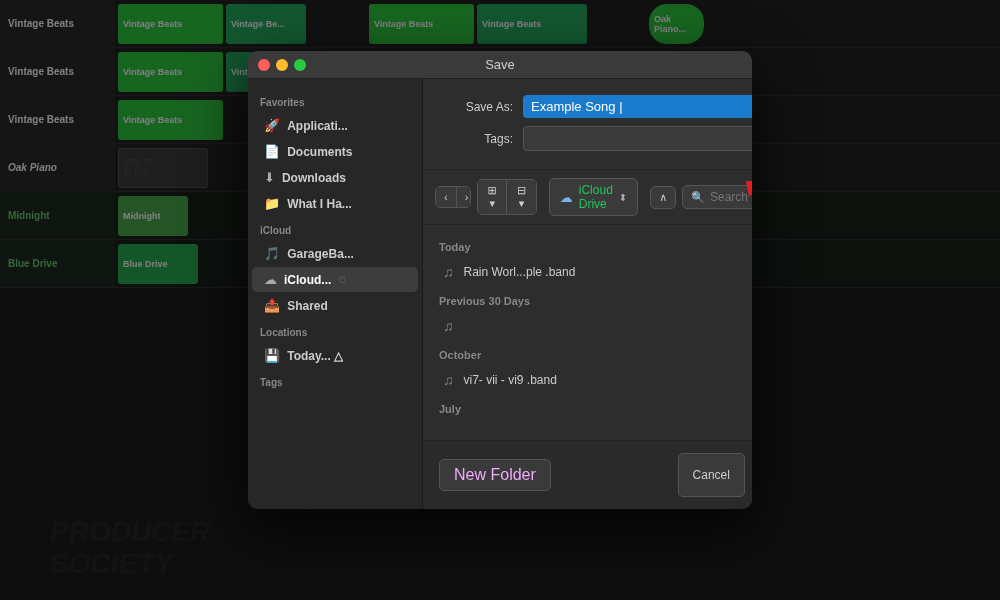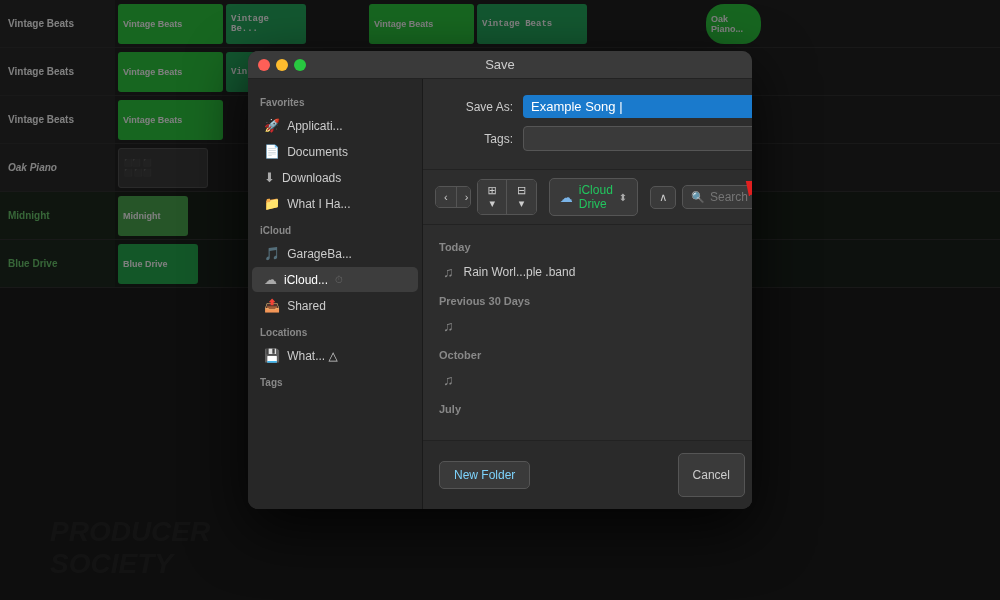--- a/index.html
+++ b/index.html
@@ -66,21 +66,20 @@
       padding: 2px 5px;
       font-size: 9px;
       color: #fff;
       font-weight: 600;
       overflow: hidden;
       flex-shrink: 0;
     }
 
     .track-block.dark {
       background: #27ae60;
-      font-family: Liberation Mono, monospace;
     }
 
     .track-block.midi {
       background: #3d3d3d;
       border: 1px solid #555;
       color: #aaa;
       font-size: 8px;
     }
 
     .producer-logo {
@@ -195,20 +194,21 @@
     .sidebar-icon {
       font-size: 13px;
       flex-shrink: 0;
       color: #aaa;
     }
 
     .sidebar-item-text {
       white-space: nowrap;
       overflow: hidden;
       text-overflow: ellipsis;
+      font-weight: bold;
     }
 
     
     .dialog-main {
       flex: 1;
       display: flex;
       flex-direction: column;
       background: #2d2d2d;
     }
 
@@ -388,24 +388,24 @@
       align-items: center;
       padding: 12px 16px;
       border-top: 1px solid #222;
       background: #2a2a2a;
     }
 
     .btn-new-folder {
       background: #3a3a3a;
       border: 1px solid #555;
       border-radius: 5px;
-      color: #7dd3fc;
+      color: #f0abfc;
       padding: 6px 14px;
       cursor: pointer;
-      font-size: 12px;
+      font-size: 16px;
     }
 
     .footer-right {
       display: flex;
       gap: 8px;
     }
 
     .btn-cancel {
       background: #3a3a3a;
       border: 1px solid #555;
@@ -439,21 +439,21 @@
 <div class="daw-bg">
   <div class="daw-tracks">
 
     <div class="track-row">
       <div class="track-label" style="font-size:10px;">Vintage Beats</div>
       <div class="track-content">
         <div class="track-block" style="width:105px;">Vintage Beats</div>
         <div class="track-block dark" style="width:80px;">Vintage Be...</div>
         <div class="track-block" style="width:105px;margin-left:60px;">Vintage Beats</div>
         <div class="track-block dark" style="width:110px;">Vintage Beats</div>
-        <div class="track-block" style="width:55px;margin-left:116px;border-radius:18px;">Oak Piano...</div>
+        <div class="track-block" style="width:55px;margin-left:59px;border-radius:18px;">Oak Piano...</div>
       </div>
     </div>
     <div class="track-row">
       <div class="track-label" style="font-size:10px;">Vintage Beats</div>
       <div class="track-content">
         <div class="track-block" style="width:105px;">Vintage Beats</div>
         <div class="track-block dark" style="width:75px;">Vintage B...</div>
       </div>
     </div>
     <div class="track-row">
@@ -538,21 +538,21 @@
         </div>
         <div class="sidebar-item">
           <span class="sidebar-icon">📤</span>
           <span class="sidebar-item-text">Shared</span>
         </div>
 
         <div class="sidebar-section-label">Locations</div>
 
         <div class="sidebar-item">
           <span class="sidebar-icon">💾</span>
-          <span class="sidebar-item-text">What... △</span>
+          <span class="sidebar-item-text">Today... △</span>
         </div>
 
         <div class="sidebar-section-label">Tags</div>
       </div>
 
       <div class="dialog-main">
 
         <div class="dialog-form">
           <div class="form-row">
             <span class="form-label">Save As:</span>
@@ -599,20 +599,21 @@
           </div>
 
           <div class="file-section-header">Previous 30 Days</div>
           <div class="file-item">
             <span class="file-icon">♫</span>
           </div>
 
           <div class="file-section-header">October</div>
           <div class="file-item">
             <span class="file-icon">♫</span>
+            <span class="file-name">vi7- vii - vi9 .band</span>
           </div>
 
           <div class="file-section-header">July</div>
 
         </div>
 
         <div class="dialog-footer">
           <button class="btn-new-folder">New Folder</button>
           <div class="footer-right">
             <button class="btn-cancel">Cancel</button>

